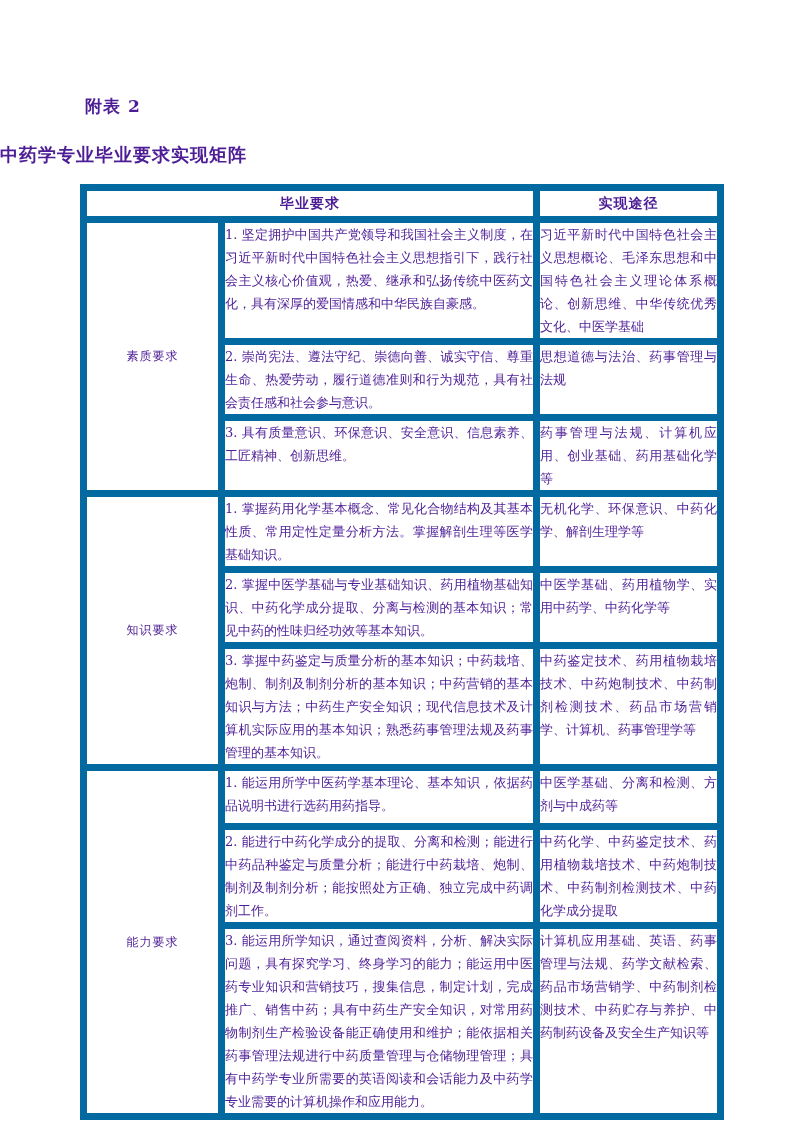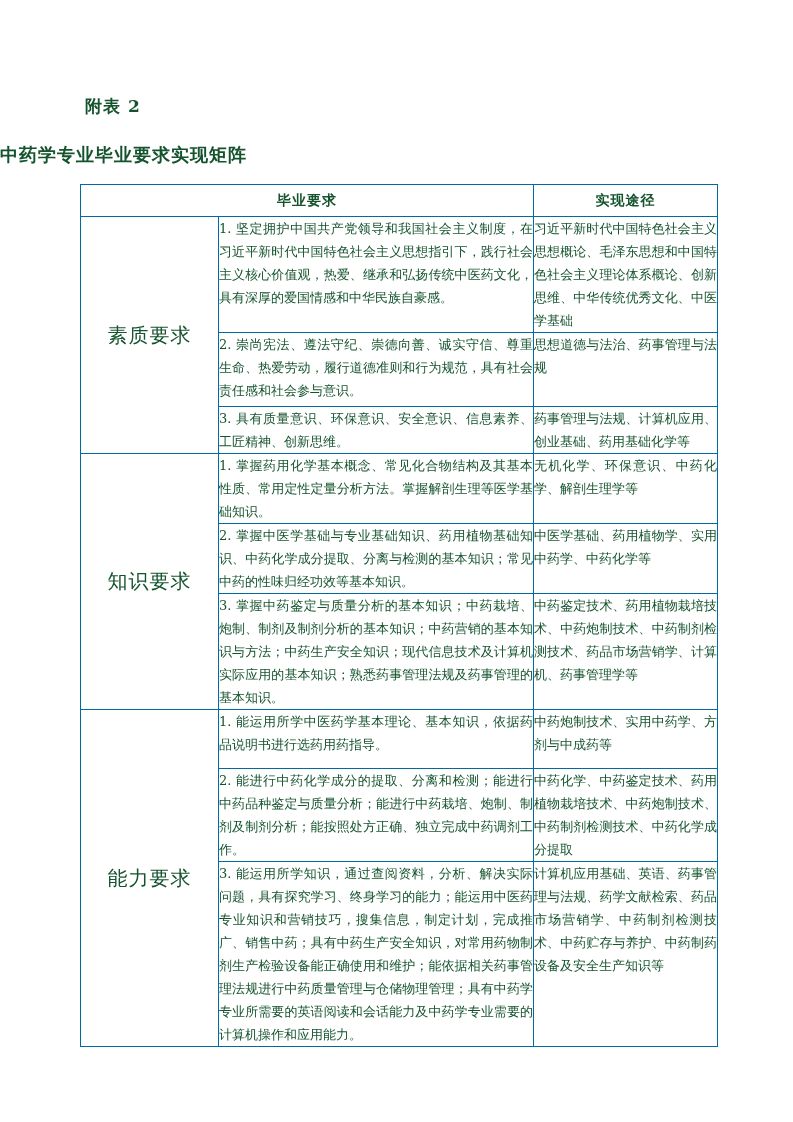--- a/index.html
+++ b/index.html
@@ -2,21 +2,21 @@
 <html><head>
 <meta charset="utf-8">
 <style>
   * { box-sizing: border-box; }
   html, body { margin: 0; padding: 0; background: #ffffff; }
   .page {
     position: relative;
     width: 793px;
     height: 1122px;
     background: #ffffff;
-    color: #14532d;
+    color: #4c1d95;
     font-family: "DejaVu Serif", "Liberation Serif", serif;
     overflow: hidden;
   }
   .appendix-label {
     position: absolute;
     left: 85px;
     top: 95px;
     font-size: 17px;
     font-weight: bold;
     letter-spacing: 1px;
@@ -36,35 +36,35 @@
     left: 80px;
     top: 184px;
     width: 637px;
     border-collapse: collapse;
     table-layout: fixed;
   }
   col.c1 { width: 138px; }
   col.c2 { width: 315px; }
   col.c3 { width: 184px; }
   table.matrix th, table.matrix td {
-    border: 1px solid #0369a1;
+    border: 7px solid #0369a1;
     padding: 0;
   }
   th.hd {
     height: 32px;
     font-size: 14px;
     font-weight: bold;
     text-align: center;
     vertical-align: middle;
     letter-spacing: 1px;
   }
   td.cat {
     text-align: center;
     vertical-align: middle;
-    font-size: 20px;
+    font-size: 12px;
     letter-spacing: 1px;
   }
   td.req {
     font-size: 13px;
     line-height: 23px;
     padding: 5px 8px 4px 9px;
     vertical-align: top;
     text-align: justify;
   }
   td.path {
@@ -139,21 +139,21 @@
         <td class="path">中医学基础、药用植物学、实用中药学、中药化学等</td>
       </tr>
       <tr class="s2r3">
         <td class="req">3. 掌握中药鉴定与质量分析的基本知识；中药栽培、炮制、制剂及制剂分析的基本知识；中药营销的基本知识与方法；中药生产安全知识；现代信息技术及计算机实际应用的基本知识；熟悉药事管理法规及药事管理的基本知识。</td>
         <td class="path">中药鉴定技术、药用植物栽培技术、中药炮制技术、中药制剂检测技术、药品市场营销学、计算机、药事管理学等</td>
       </tr>
 
       <tr class="s3r1">
         <td class="cat" rowspan="3">能力要求</td>
         <td class="req">1. 能运用所学中医药学基本理论、基本知识，依据药品说明书进行选药用药指导。</td>
-        <td class="path">中药炮制技术、实用中药学、方剂与中成药等</td>
+        <td class="path">中医学基础、分离和检测、方剂与中成药等</td>
       </tr>
       <tr class="s3r2">
         <td class="req">2. 能进行中药化学成分的提取、分离和检测；能进行中药品种鉴定与质量分析；能进行中药栽培、炮制、制剂及制剂分析；能按照处方正确、独立完成中药调剂工作。</td>
         <td class="path">中药化学、中药鉴定技术、药用植物栽培技术、中药炮制技术、中药制剂检测技术、中药化学成分提取</td>
       </tr>
       <tr class="s3r3">
         <td class="req">3. 能运用所学知识，通过查阅资料，分析、解决实际问题，具有探究学习、终身学习的能力；能运用中医药专业知识和营销技巧，搜集信息，制定计划，完成推广、销售中药；具有中药生产安全知识，对常用药物制剂生产检验设备能正确使用和维护；能依据相关药事管理法规进行中药质量管理与仓储物理管理；具有中药学专业所需要的英语阅读和会话能力及中药学专业需要的计算机操作和应用能力。</td>
         <td class="path">计算机应用基础、英语、药事管理与法规、药学文献检索、药品市场营销学、中药制剂检测技术、中药贮存与养护、中药制药设备及安全生产知识等</td>
       </tr>
     </tbody>

